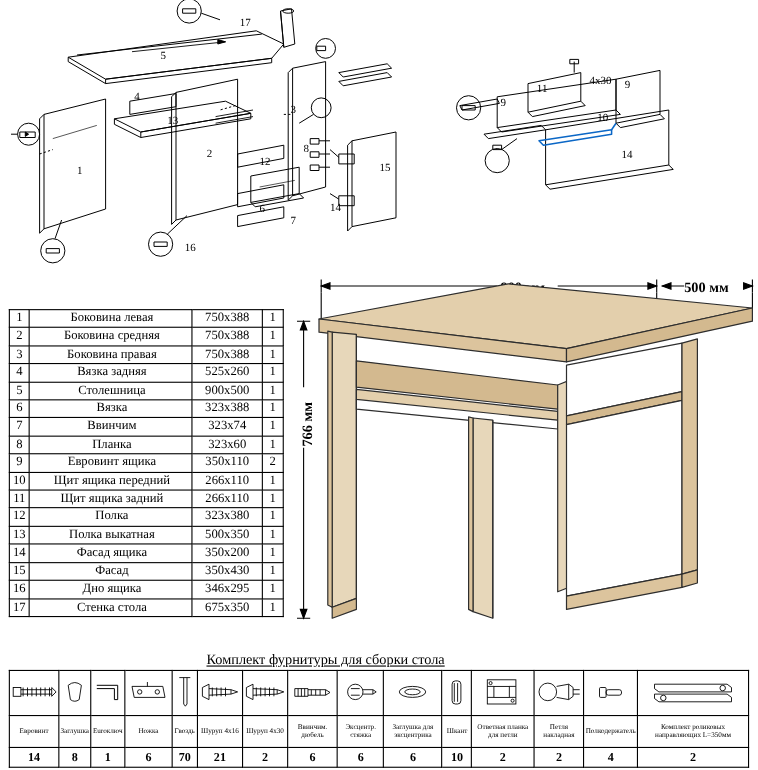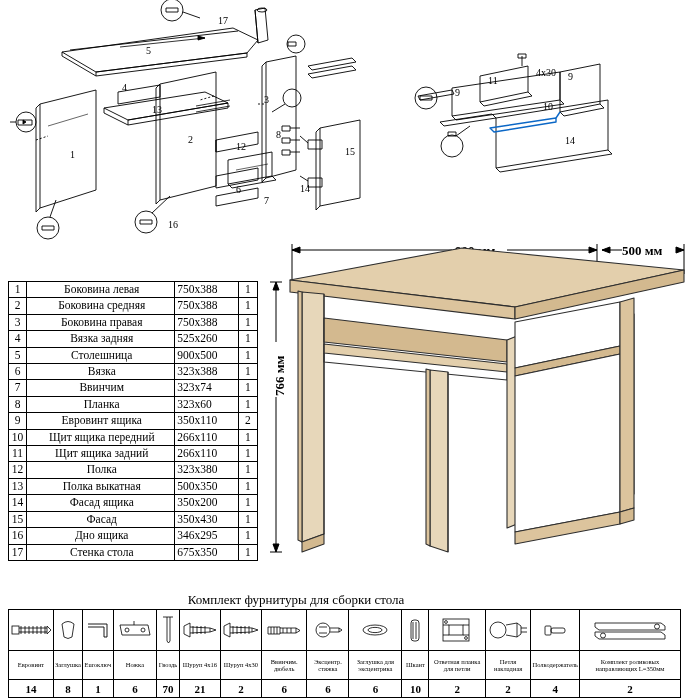--- a/index.html
+++ b/index.html
@@ -25,45 +25,46 @@
   }
   #parts-table td{
     border:1px solid #000;
     padding:0 2px;
     height:15.4px;
     line-height:15.4px;
     white-space:nowrap;
   }
   #parts-table td.num{width:13px;text-align:center;}
   #parts-table td.name{width:140px;text-align:center;padding-left:4px;}
-  #parts-table td.dim{width:58px;margin-top:48px;}
+  #parts-table td.dim{width:58px;text-align:center;margin-top:48px;}
   #parts-table td.qty{width:14px;text-align:center;}
 
   
   #hardware-title{
     left:0;top:592px;width:592px;text-align:center;
     font-size:13px;
+    text-decoration:underline;
   }
   #hardware-table{
     left:8px;top:609px;width:673px;
     border-collapse:collapse;
     font-size:6.5px;
     text-align:center;
   }
   #hardware-table td{
     border:1px solid #000;
     padding:0;
     vertical-align:middle;
   }
   #hardware-table tr.icons td{height:40px;}
   #hardware-table tr.labels td{height:26px;line-height:1.15;padding:1px;}
   #hardware-table tr.counts td{height:17px;font-size:11px;font-weight:bold;font-family:"Liberation Serif",serif;}
 
   
-  #desk-view{left:262px;top:222px;width:427px;height:352px;}
+  #desk-view{left:262px;top:232px;width:427px;height:352px;}
   #desk-view svg{display:block;}
 </style>
 </head>
 <body>
 
 <div class="abs" id="assembly-drawings">
 <svg width="689" height="245" viewBox="0 0 689 245" xmlns="http://www.w3.org/2000/svg">
   <g fill="none" stroke="#000" stroke-width="0.9" stroke-linejoin="round">
 
     <path d="M62 52 L233 28 L258 40 L247 53 L96 72 Z"></path>

